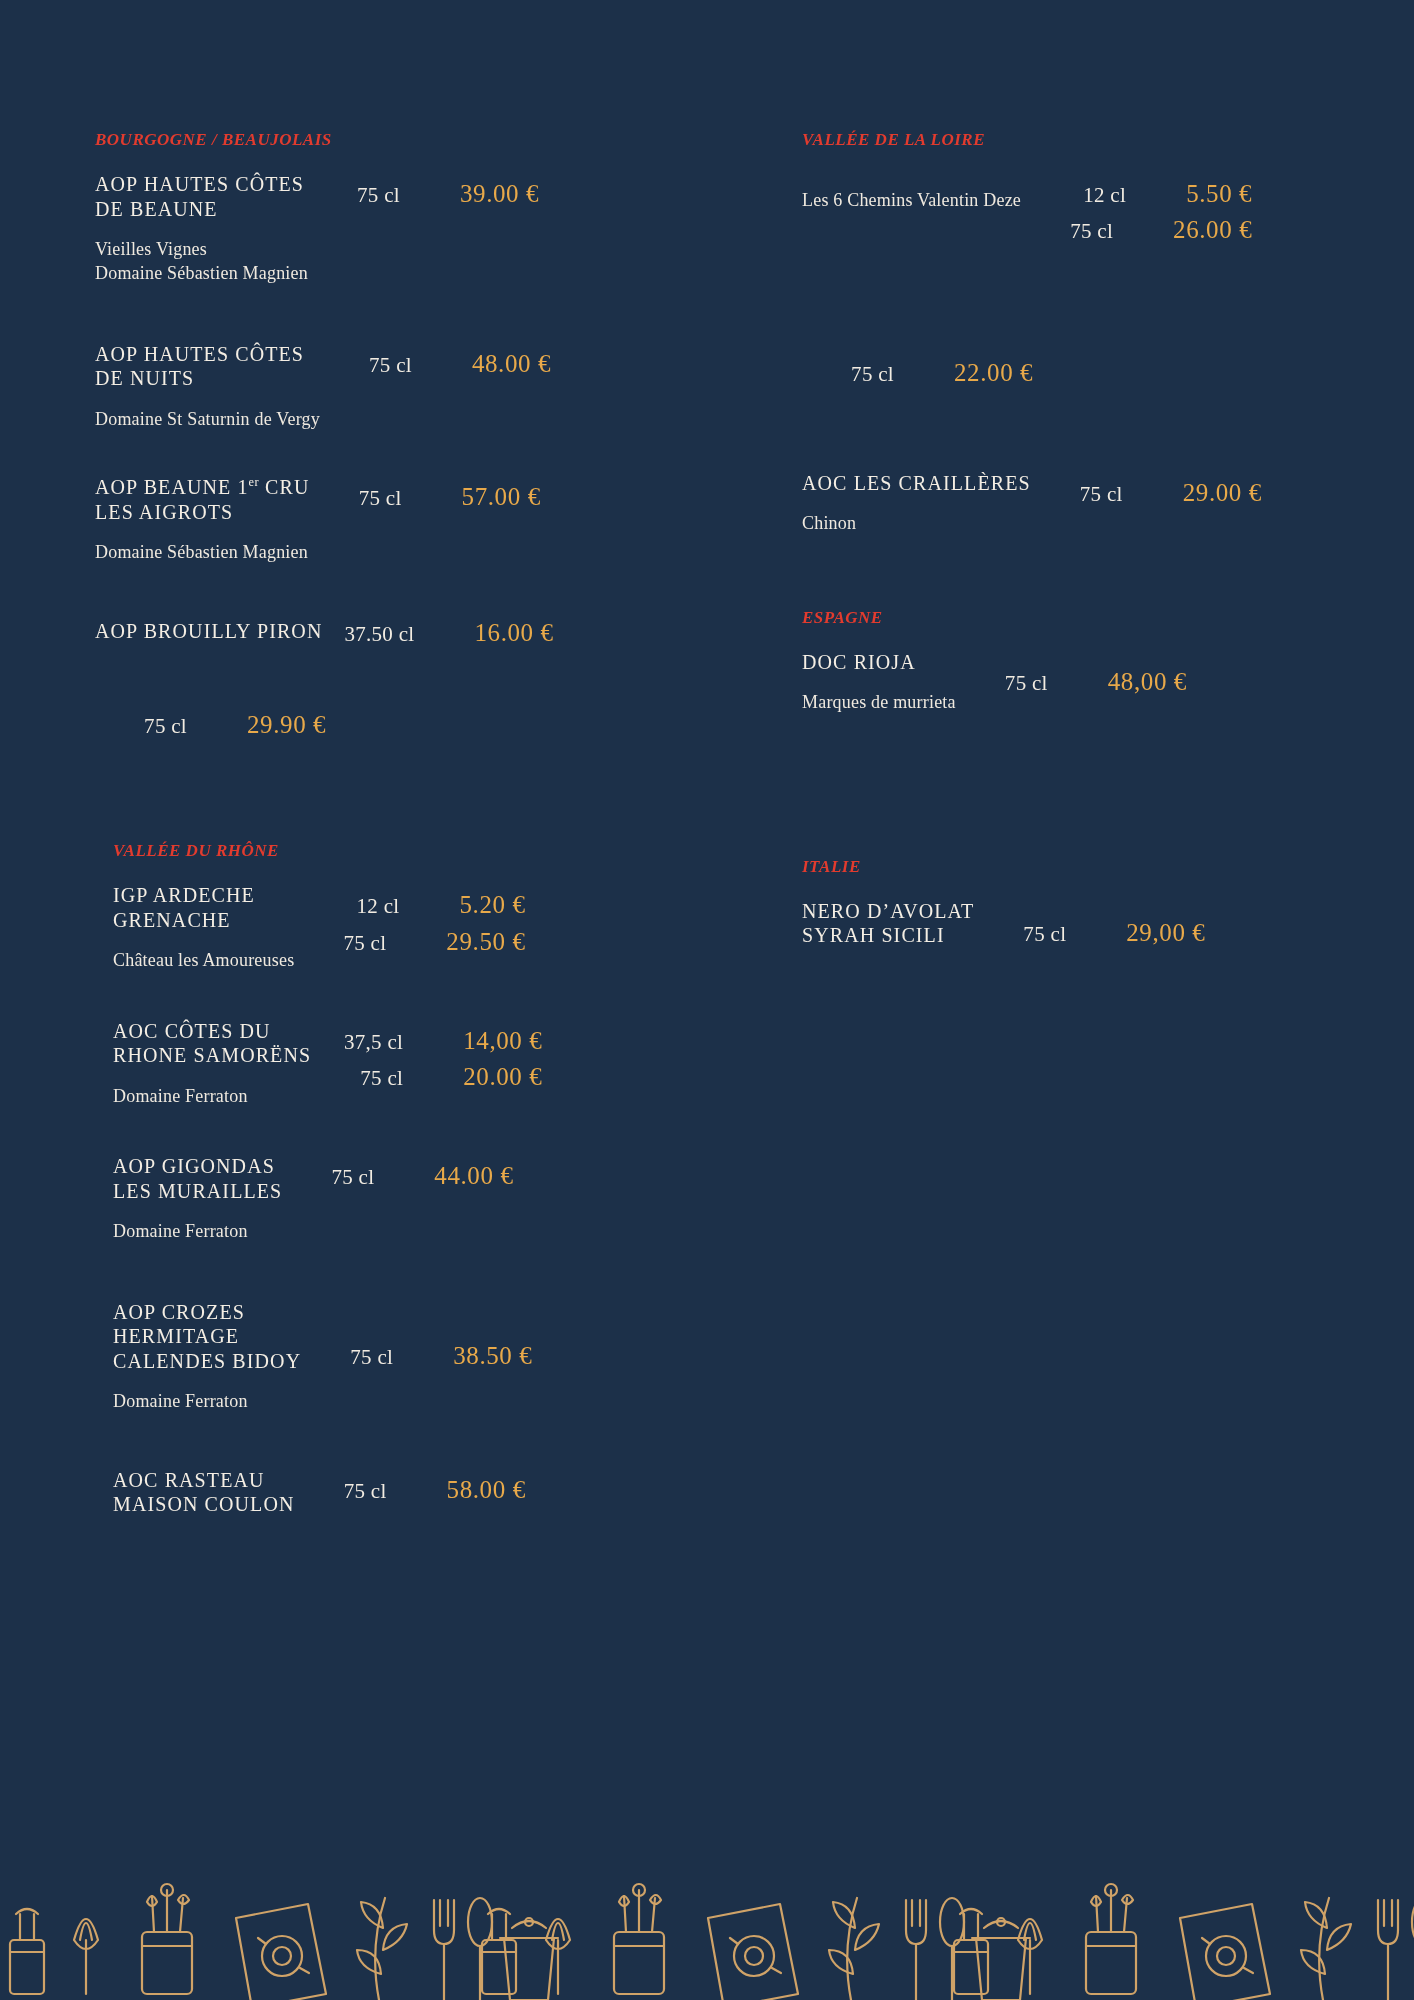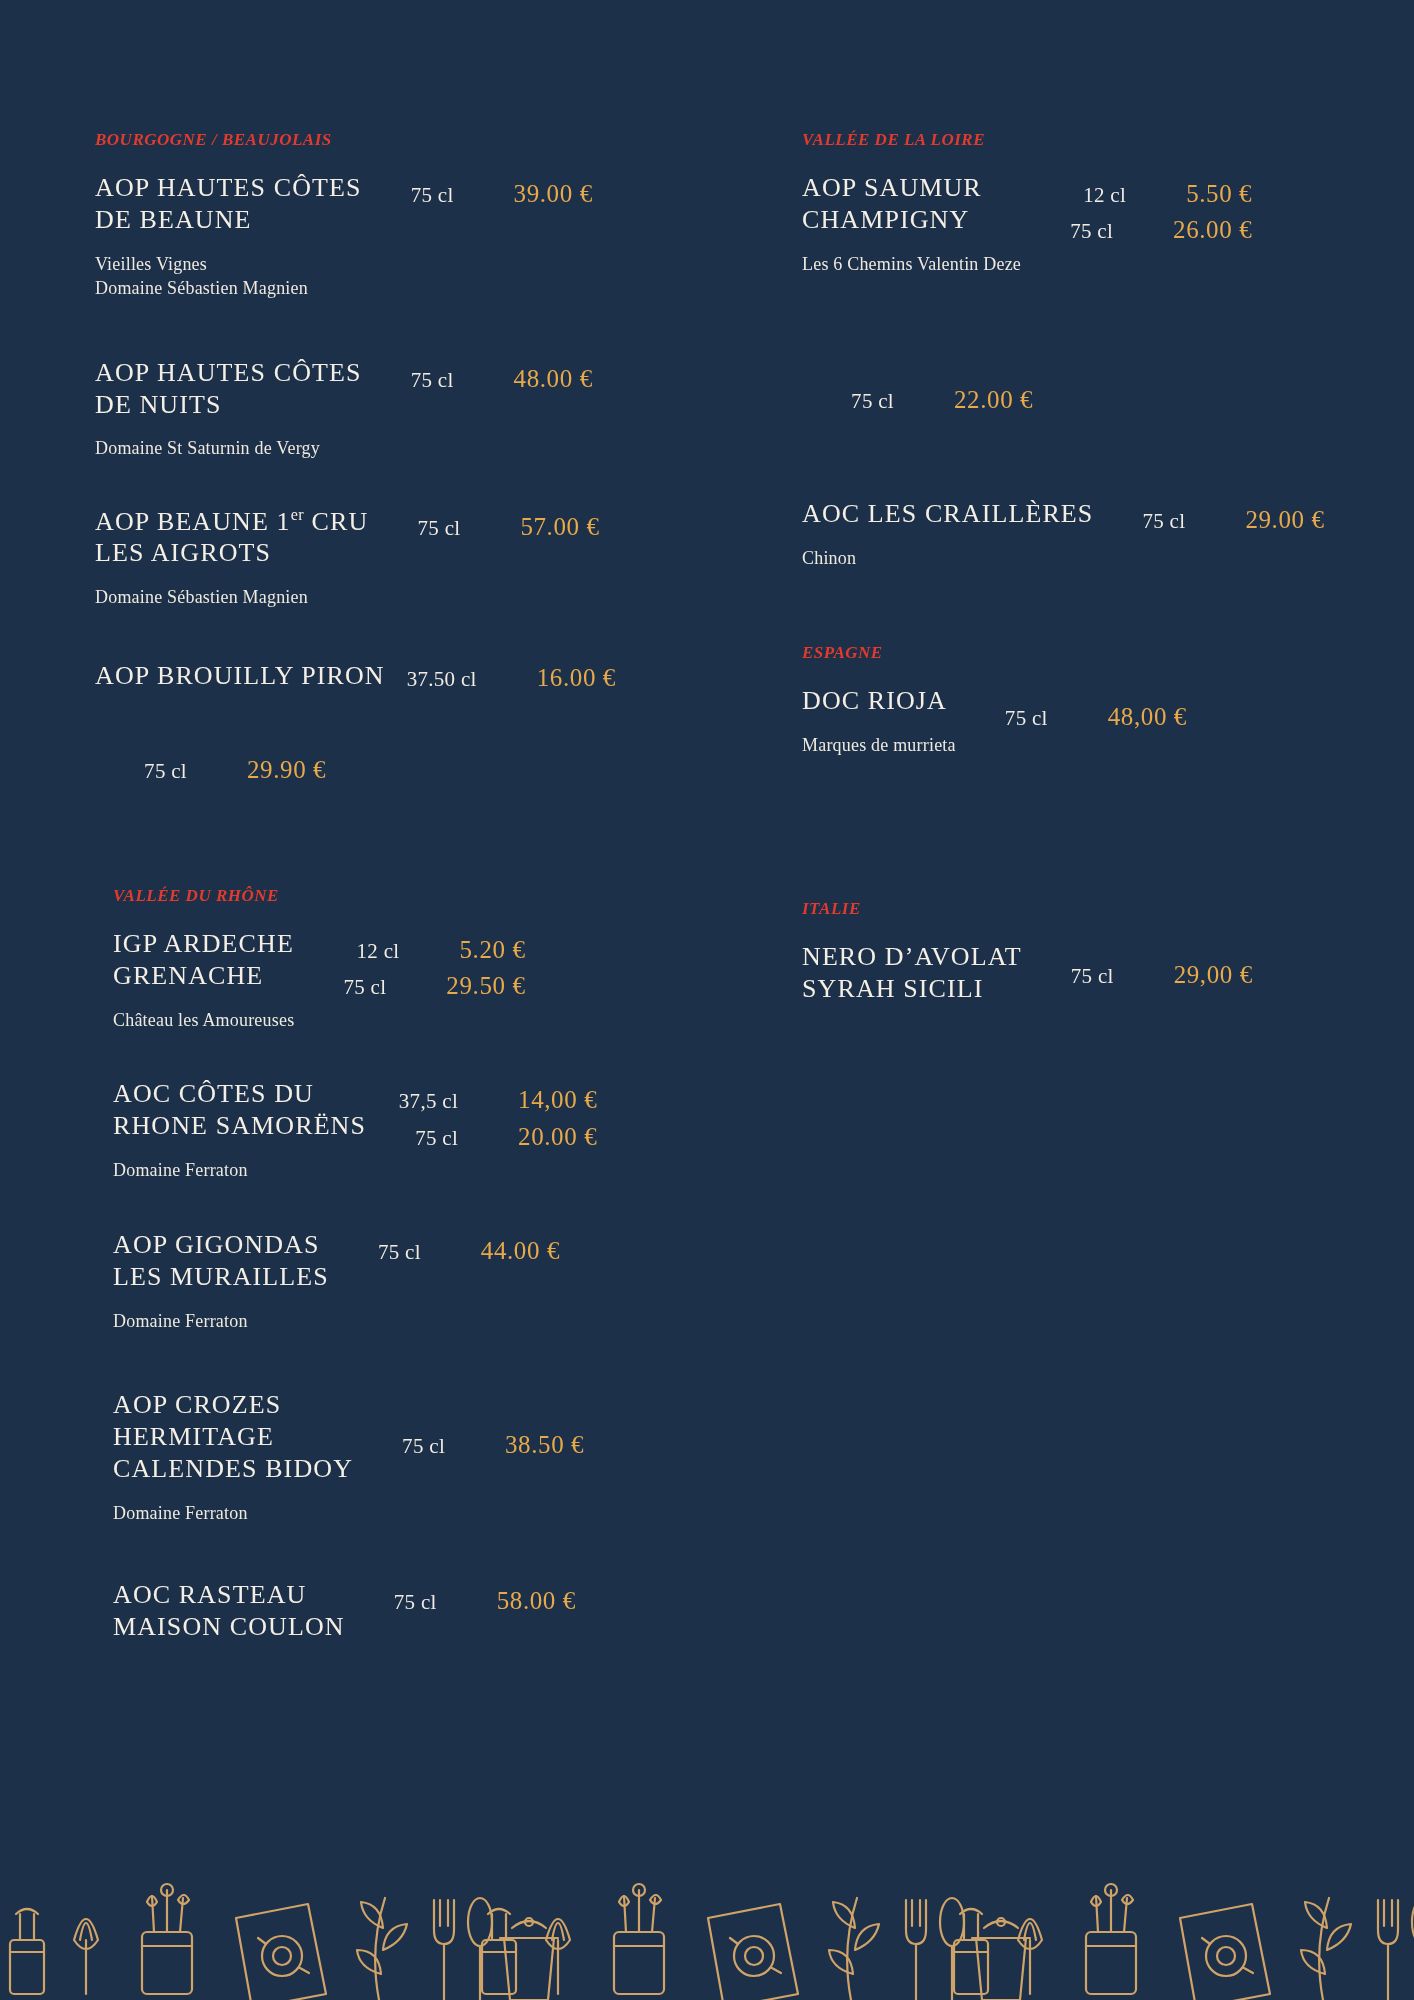--- a/index.html
+++ b/index.html
@@ -50,21 +50,21 @@
     display: flex;
     align-items: flex-start;
     margin-bottom: 32px;
   }
   .item.indent { margin-left: 18px; }
 
   .item-info {
     flex: 0 0 auto;
   }
   .item-name {
-    font-size: 26px;
+    font-size: 20px;
     letter-spacing: 1.1px;
     line-height: 1.23;
     color: #f4eee4;
     font-family: "Liberation Serif", serif;
   }
   .item-name sup {
     font-size: 0.62em;
     vertical-align: super;
     letter-spacing: 0.4px;
   }
@@ -289,21 +289,20 @@
 
     </div>
 
     <div class="col col-right">
 
       <div class="section">
         <div class="section-title">VALLÉE DE LA LOIRE</div>
 
         <div class="item">
           <div class="item-info">
-            <div class="item-name">AOP SAUMUR<br>CHAMPIGNY</div>
             <div class="item-sub">Les 6 Chemins Valentin Deze</div>
           </div>
           <div class="prices">
             <div class="price-row">
               <span class="vol">12 cl</span>
               <span class="amt">5.50 €</span>
             </div>
             <div class="price-row">
               <span class="vol">75 cl</span>
               <span class="amt">26.00 €</span>

